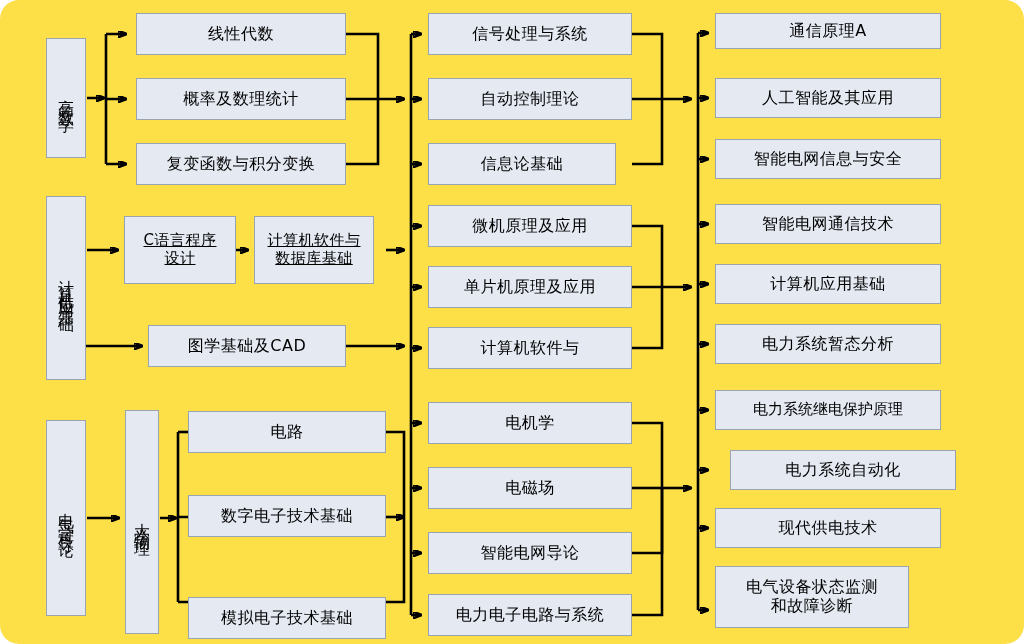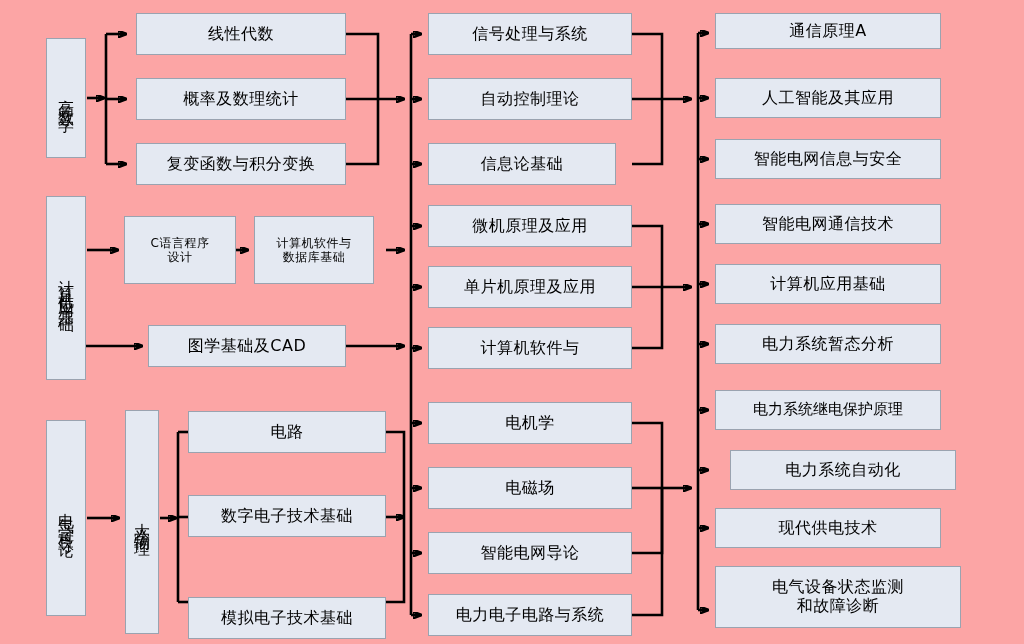--- a/index.html
+++ b/index.html
@@ -1,17 +1,17 @@
 <!DOCTYPE html>
 <html><head>
 <meta charset="utf-8">
 <style>
   html,body{margin:0;padding:0;background:#ffffff;}
   body{font-family:"DejaVu Sans","Liberation Sans",sans-serif;}
-  #canvas{position:relative;width:1024px;height:644px;background:#fca5a5;overflow:hidden;}
+  #canvas{position:relative;width:1024px;height:644px;background:#fde047;overflow:hidden;border-radius:19px;}
   .node{
     position:absolute;
     box-sizing:border-box;
     background:#e4e9f2;
     border:1px solid #9aa3b0;
     display:flex;
     align-items:center;
     justify-content:center;
     text-align:center;
     color:#000000;
@@ -20,21 +20,21 @@
     letter-spacing:0.5px;
     white-space:pre-line;
   }
   .node.vert{
     writing-mode:vertical-rl;
     text-orientation:upright;
     letter-spacing:6px;
     line-height:1;
   }
   .node.sm{font-size:15px;letter-spacing:0px;}
-  .node.two{font-size:12px;letter-spacing:0.5px;}
+  .node.two{font-size:15px;letter-spacing:0.5px;text-decoration:underline;}
   svg.wires{position:absolute;left:0;top:0;width:1024px;height:644px;pointer-events:none;}
   svg.wires path,svg.wires line{stroke:#000000;stroke-width:2.6;fill:none;}
 </style>
 </head>
 <body>
 
 <div id="canvas">
 
   <svg class="wires" viewBox="0 0 1024 644">
     <defs>
@@ -142,16 +142,16 @@
 
   <div class="node" style="left:715px;top:13px;width:226px;height:36px;">通信原理A</div>
   <div class="node" style="left:715px;top:78px;width:226px;height:40px;">人工智能及其应用</div>
   <div class="node" style="left:715px;top:139px;width:226px;height:40px;">智能电网信息与安全</div>
   <div class="node" style="left:715px;top:204px;width:226px;height:40px;">智能电网通信技术</div>
   <div class="node" style="left:715px;top:264px;width:226px;height:40px;">计算机应用基础</div>
   <div class="node" style="left:715px;top:324px;width:226px;height:40px;">电力系统暂态分析</div>
   <div class="node sm" style="left:715px;top:390px;width:226px;height:40px;">电力系统继电保护原理</div>
   <div class="node" style="left:730px;top:450px;width:226px;height:40px;">电力系统自动化</div>
   <div class="node" style="left:715px;top:508px;width:226px;height:40px;">现代供电技术</div>
-  <div class="node" style="left:715px;top:566px;width:246px;height:62px;">电气设备状态监测
+  <div class="node" style="left:715px;top:566px;width:194px;height:62px;">电气设备状态监测
 和故障诊断</div>
 
 </div>
 
 </body></html>

